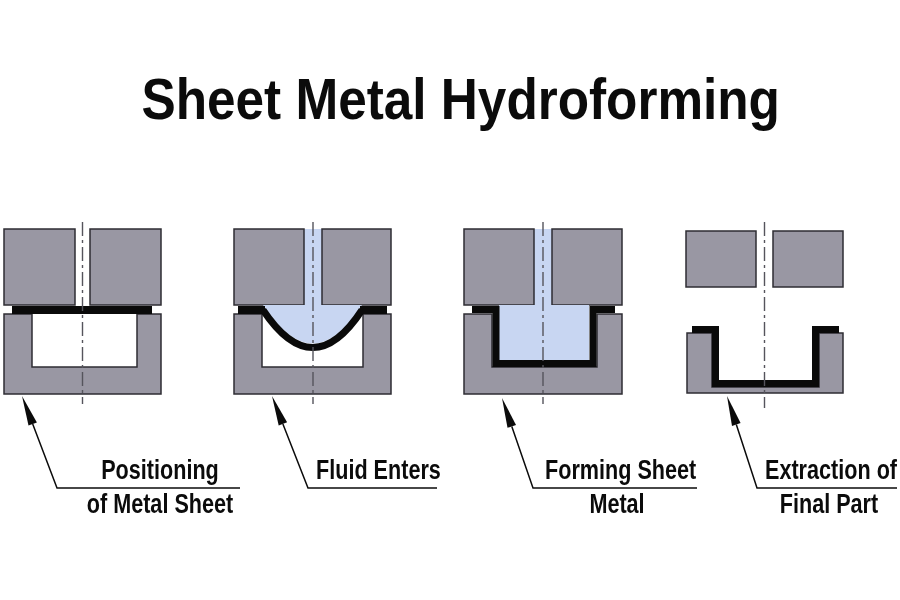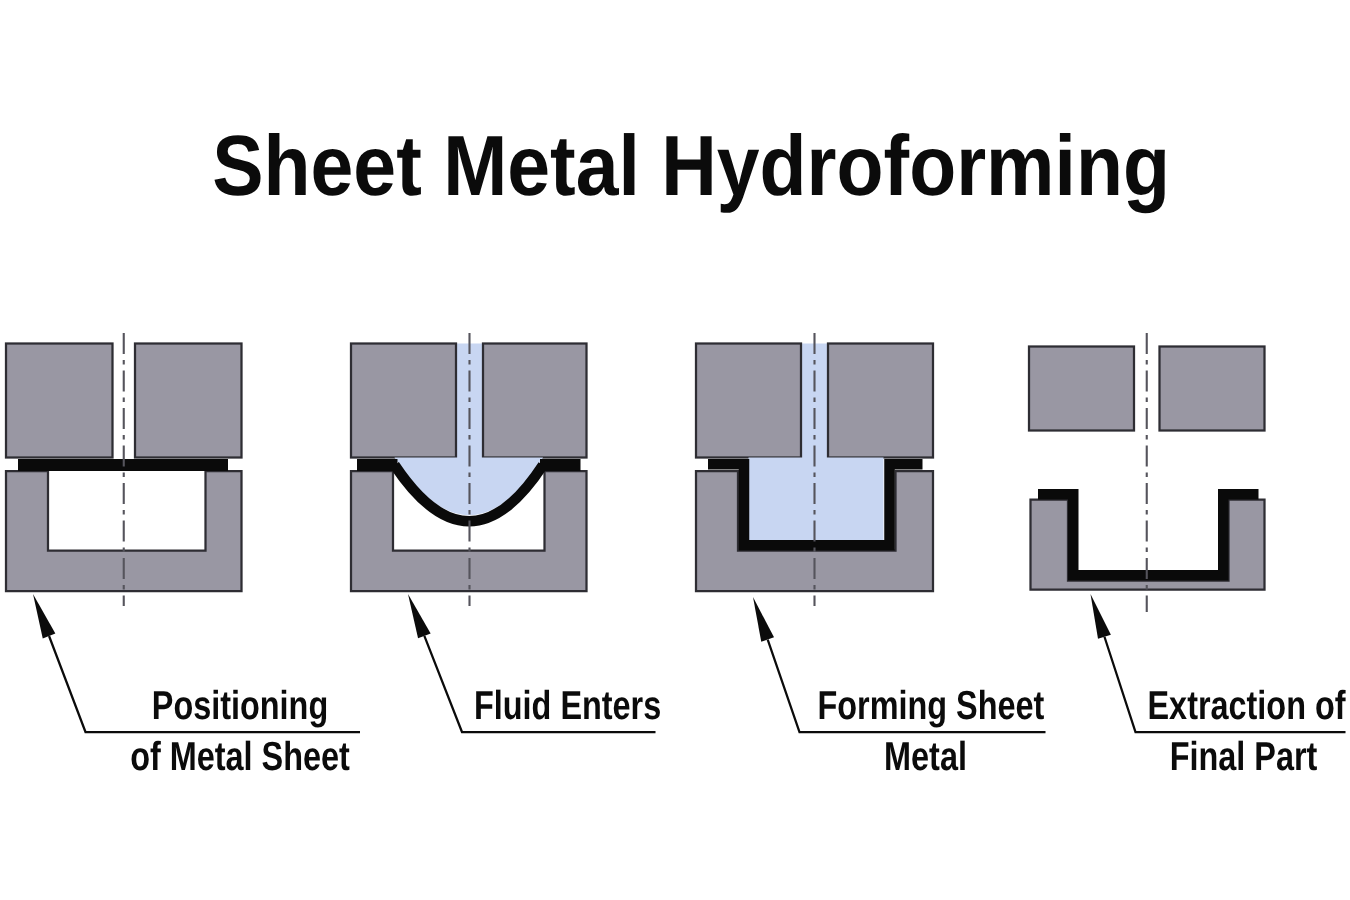--- a/index.html
+++ b/index.html
@@ -5,21 +5,21 @@
   html,body{margin:0;padding:0;}
   body{
     width:900px;height:600px;
     background:var(--background,#ffffff);
     font-family:"Liberation Sans",sans-serif;
     position:relative;overflow:hidden;
   }
   .stage-canvas{position:absolute;left:0;top:0;width:900px;height:600px;}
 
   .page-title{
-    position:absolute;left:0;top:80px;width:900px;height:62px;
+    position:absolute;left:0;top:68px;width:900px;height:62px;
     text-align:center;color:var(--text,#0b0b0b);
     font-weight:bold;font-size:57px;line-height:62px;white-space:nowrap;
   }
   .page-title .stretch{display:inline-block;transform:scaleX(0.9);transform-origin:50% 50%;margin-left:22px;}
 
   .label{
     position:absolute;top:453px;
     color:var(--text,#0b0b0b);
     font-weight:bold;font-size:27px;line-height:34px;
     text-align:center;white-space:nowrap;

